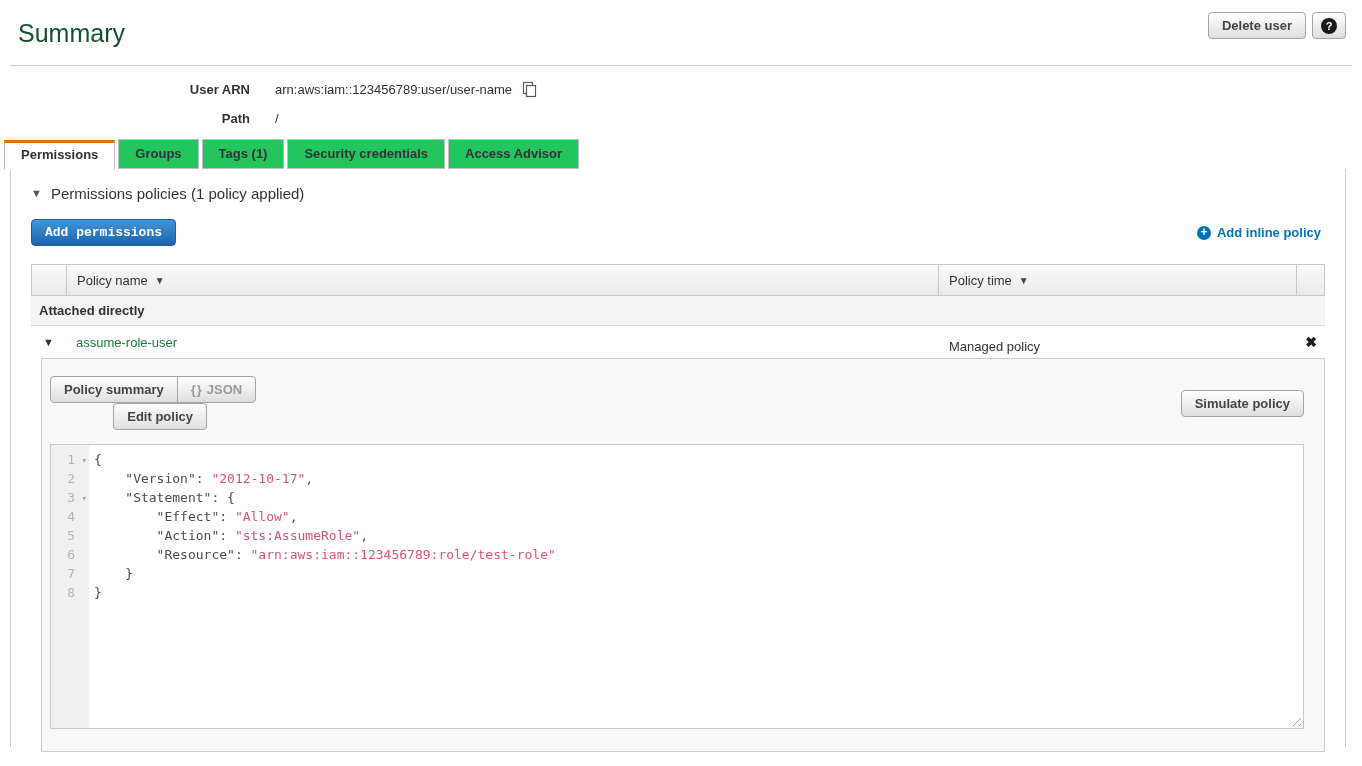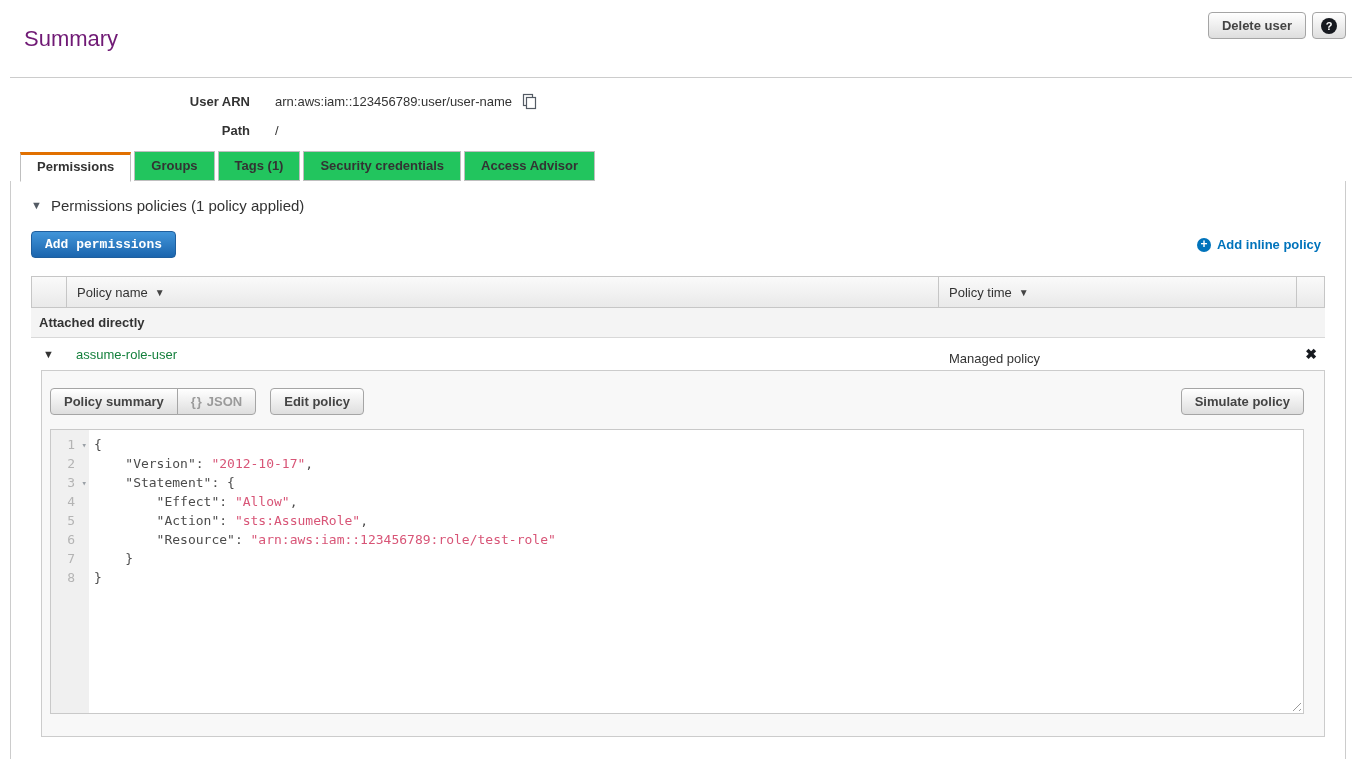--- a/index.html
+++ b/index.html
@@ -4,39 +4,39 @@
 <style>
   * { box-sizing: border-box; }
   html,body { margin:0; padding:0; }
   body {
     width:1362px; height:766px; overflow:hidden;
     background:#fff; color:#333;
     font-family:"Liberation Sans", sans-serif; font-size:13px;
   }
   
   .top { display:flex; justify-content:space-between; align-items:flex-start; padding:10px 16px 0 10px; }
-  .page-title { font-size:22px; font-weight:400; color:#701a75; margin:14px; line-height:30px; }
+  .page-title { font-size:25px; font-weight:400; color:#14532d; margin:8px; line-height:30px; }
   .top-buttons { display:flex; gap:6px; margin-top:2px; }
   .btn {
     display:inline-flex; align-items:center; justify-content:center;
     height:27px; padding:0 13px; border:1px solid #a5a5a5; border-radius:4px;
     background:linear-gradient(#ffffff,#dedede); font-weight:bold; font-size:13px;
     color:#444; cursor:pointer; white-space:nowrap;
   }
   .btn-help { padding:0 8px; }
   .help-glyph { display:inline-block; width:16px; height:16px; border-radius:50%; background:#16191f; color:#fff; font-size:11px; line-height:16px; text-align:center; font-weight:bold; }
   .page-rule { border:none; border-top:1px solid #ccc; margin:9px 10px 0 10px; }
   
   .details { padding-top:15px; }
   .detail-row { display:flex; align-items:center; margin-bottom:13px; height:16px; }
   .detail-label { width:250px; text-align:right; font-weight:bold; color:#333; }
   .detail-value { margin-left:25px; display:flex; align-items:center; gap:9px; color:#333; }
   .copy-btn { cursor:pointer; display:inline-flex; }
   
-  .tabs { display:flex; padding-left:20px; margin-top:6px; align-items:flex-end; position:relative; z-index:2; }
+  .tabs { display:flex; padding-left:4px; margin-top:6px; align-items:flex-end; position:relative; z-index:2; }
   .tab {
     font-weight:bold; color:#333; background:#22c55e;
     border:1px solid #bfbfbf; padding:6px 16px 7px; margin-right:3px; cursor:pointer;
   }
   .tab.active {
     background:#fff; border-top:3px solid #e17000; border-bottom:1px solid #fff;
     padding-top:4px; margin-bottom:-1px;
   }
   
   .panel {
@@ -174,21 +174,21 @@
 
     <div class="policy-row">
       <div class="row-caret">▼</div>
       <div class="row-name">assume-role-user</div>
       <div class="row-type">Managed policy</div>
       <div class="row-remove">✖</div>
     </div>
 
     <div class="expanded">
       <div class="detail-buttons">
-        <div style="display:flex; align-items:center;">
+        <div style="display:flex; align-items:center;flex-direction:column;">
           <div class="seg-group">
             <button class="btn seg-left">Policy summary</button>
             <button class="btn seg-right">
                 <span class="brace-glyph">{}</span>
                 <span>JSON</span>
               </button>
           </div>
           <button class="btn btn-edit">Edit policy</button>
         </div>
         <button class="btn">Simulate policy</button>

